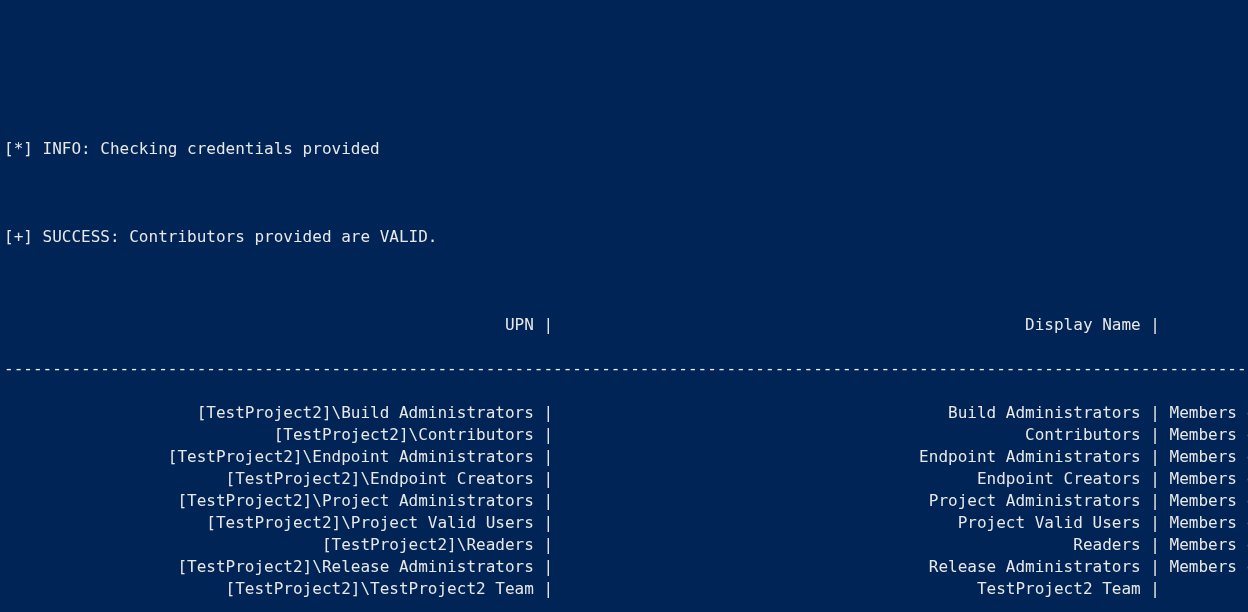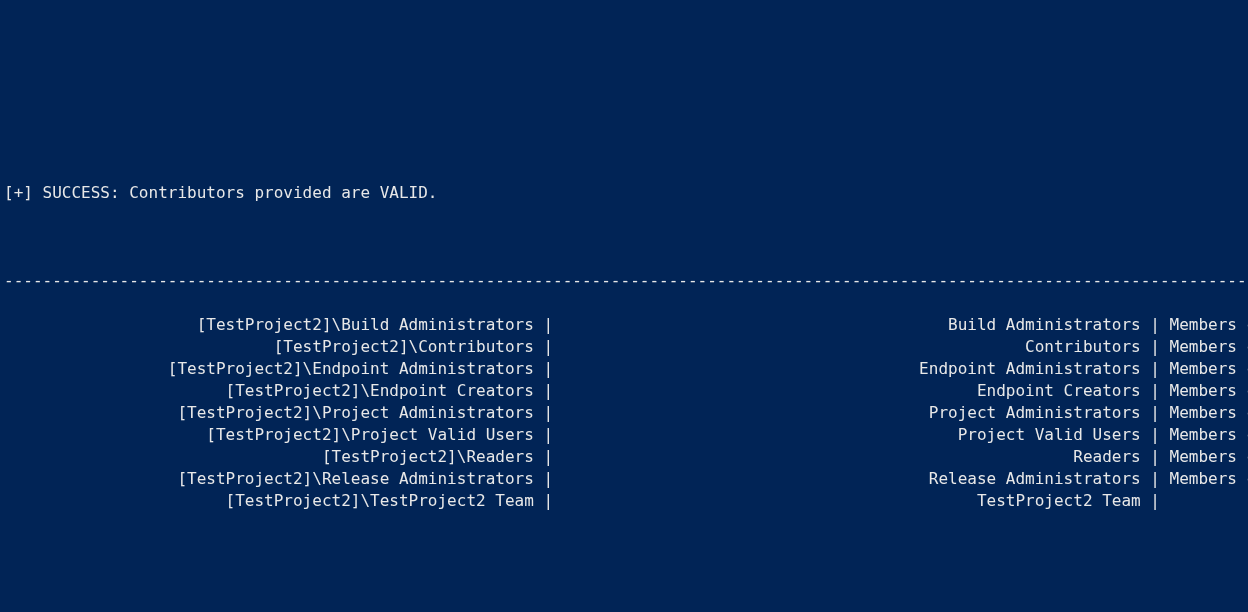--- a/index.html
+++ b/index.html
@@ -19,23 +19,25 @@
     padding: 6px 0 0 4px;
   }
   .line { height: 22px; }
 </style>
 </head>
 <body>
 
 
 
 <div class="terminal">
+<div class="line">[*] INFO: Checking credentials provided</div>
 <div class="line"></div>
 <div class="line">[+] SUCCESS: Contributors provided are VALID.</div>
 <div class="line"></div>
+<div class="line" id="t1-header">                                                    UPN |                                                 Display Name |</div>
 <div class="line" id="t1-divider">----------------------------------------------------------------------------------------------------------------------------------------------</div>
 <div id="t1-rows"><div class="line">                    [TestProject2]\Build Administrators |                                         Build Administrators | Members of this gr</div><div class="line">                            [TestProject2]\Contributors |                                                 Contributors | Members of this gr</div><div class="line">                 [TestProject2]\Endpoint Administrators |                                      Endpoint Administrators | Members of this gr</div><div class="line">                       [TestProject2]\Endpoint Creators |                                            Endpoint Creators | Members of this gr</div><div class="line">                  [TestProject2]\Project Administrators |                                       Project Administrators | Members of this gr</div><div class="line">                     [TestProject2]\Project Valid Users |                                          Project Valid Users | Members of this gr</div><div class="line">                                 [TestProject2]\Readers |                                                      Readers | Members of this gr</div><div class="line">                  [TestProject2]\Release Administrators |                                       Release Administrators | Members of this gr</div><div class="line">                       [TestProject2]\TestProject2 Team |                                            TestProject2 Team | </div></div>
 
 
 
 
 
 
 
 

